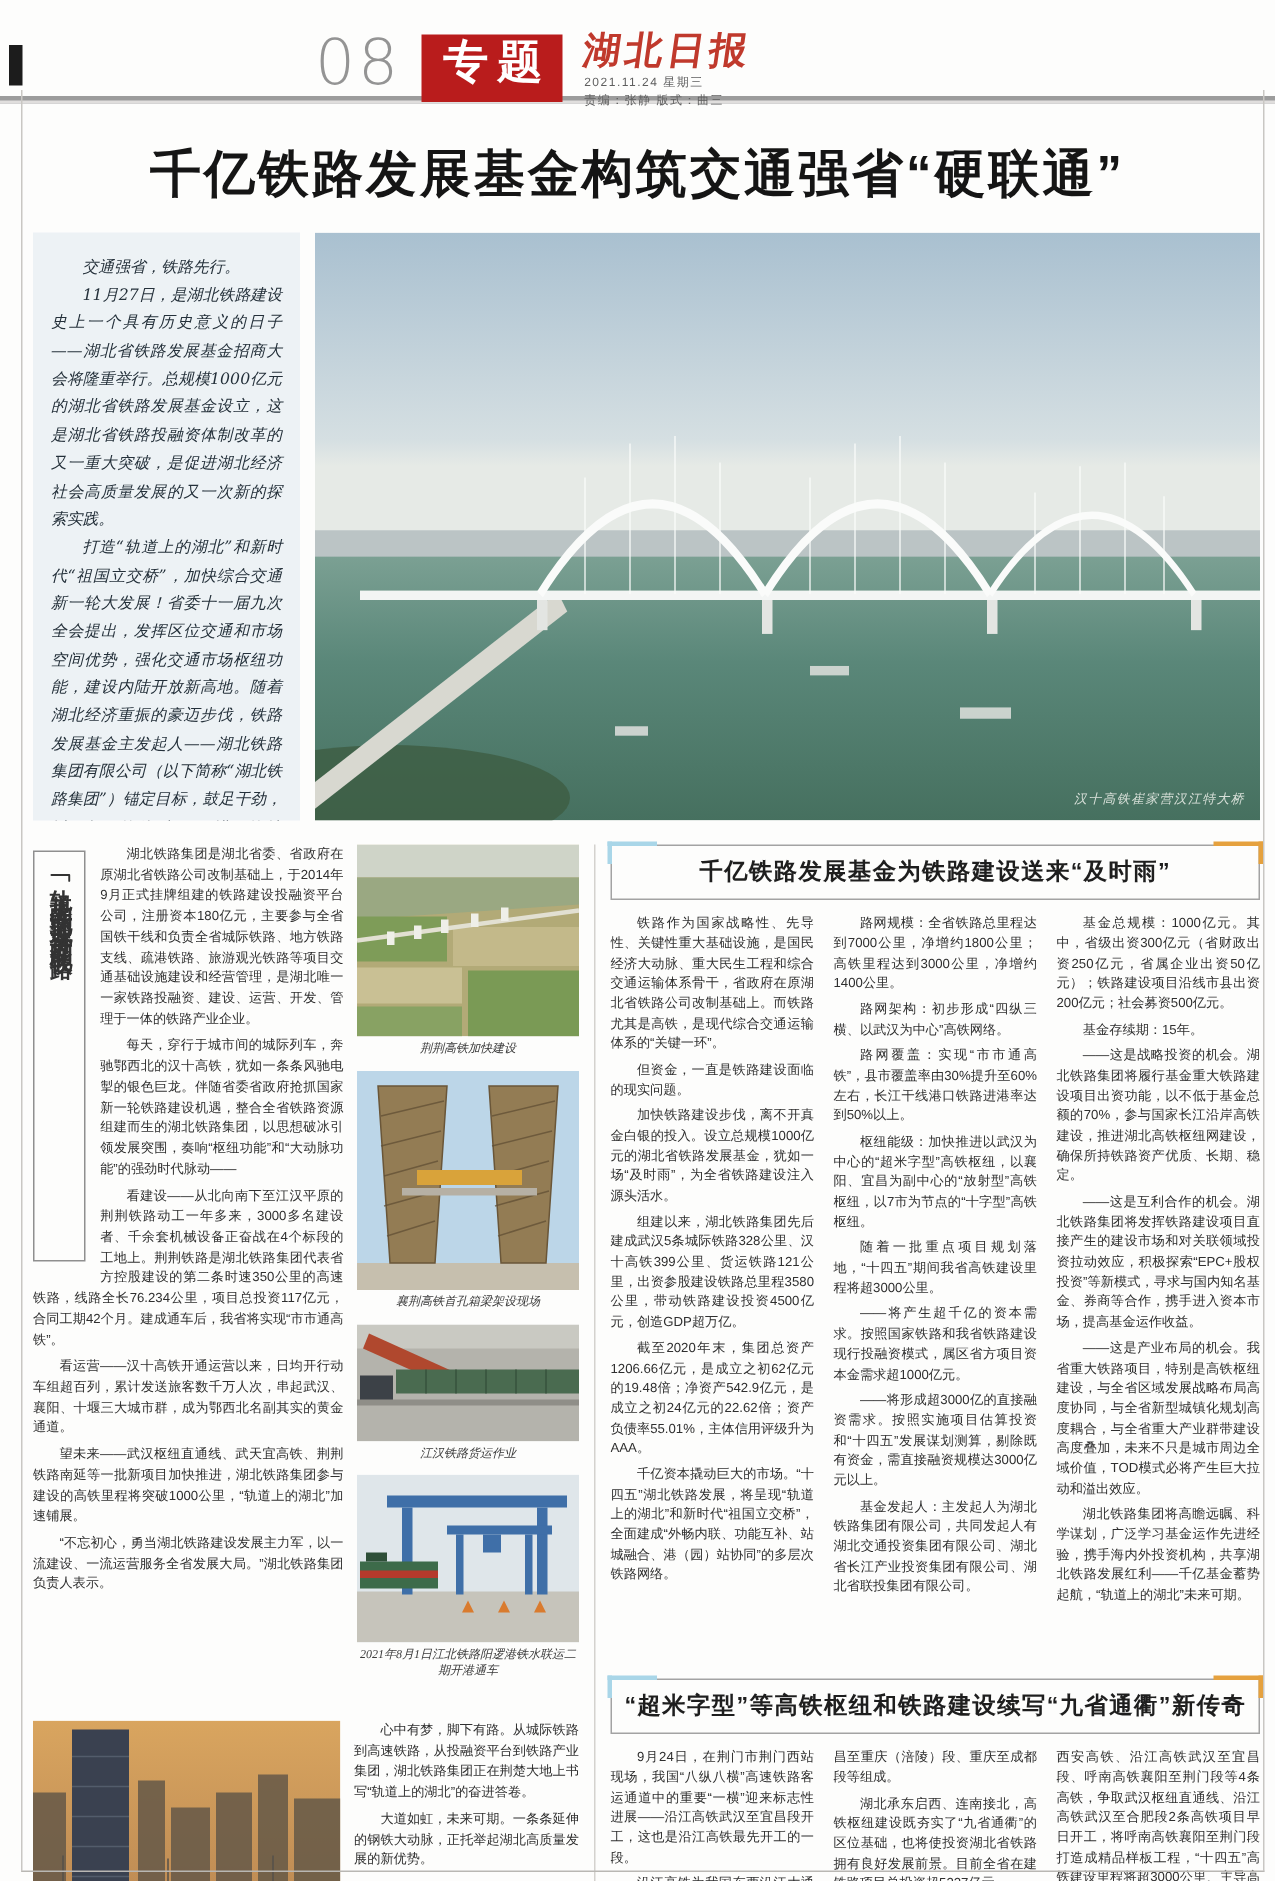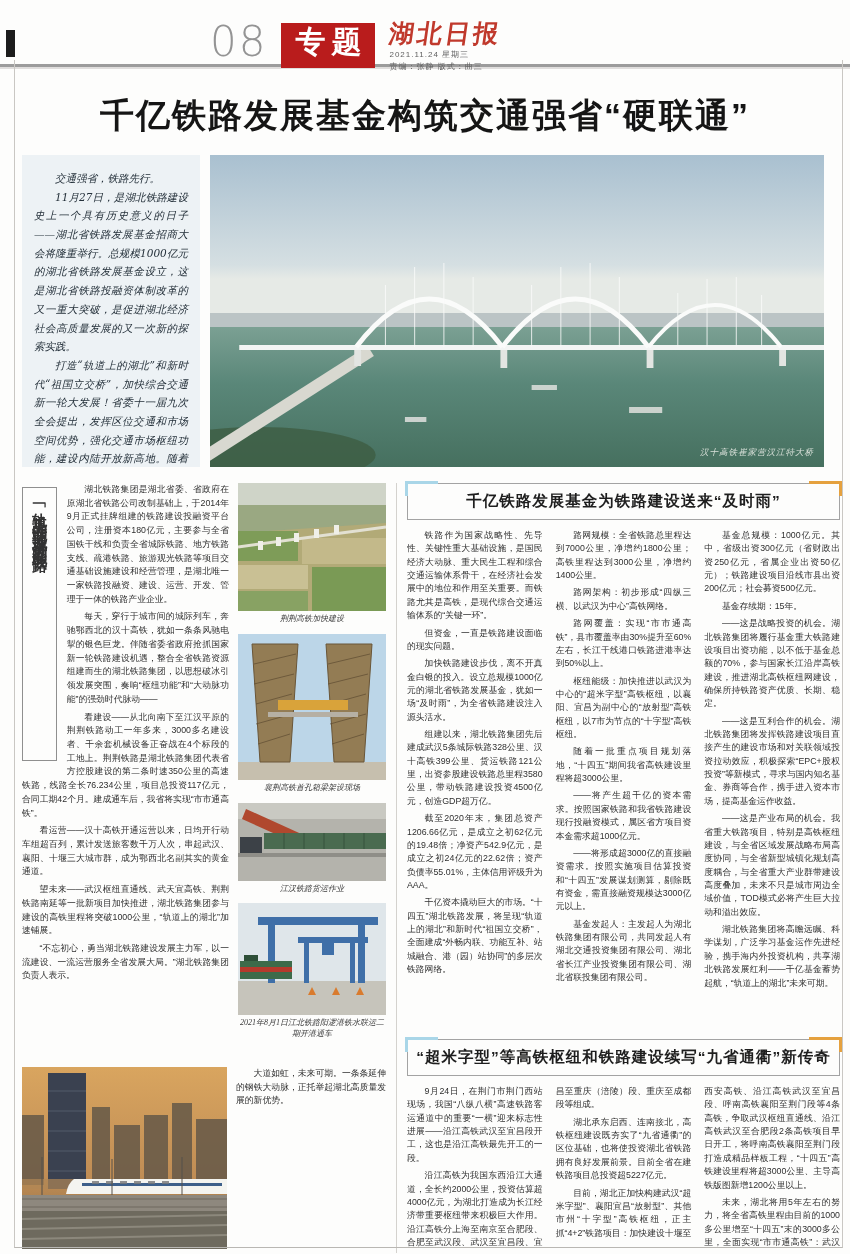--- a/index.html
+++ b/index.html
@@ -17,21 +17,21 @@
   .masthead-block{padding-top:0;}
   .masthead{color:#c0392c;font-family:"DejaVu Serif",serif;font-weight:bold;font-size:25px;
             line-height:24px;transform:skewX(-8deg);letter-spacing:3px;}
   .date-line{font-size:8px;color:#5f5f5f;margin-top:3px;letter-spacing:1px;}
   .credits-line{font-size:8px;color:#5f5f5f;margin-top:1px;letter-spacing:1px;}
   .double-rule{height:3px;background:#9c9c9c;border-bottom:2px solid #e0dedd;margin-top:4px;}
   
   h1.main-headline{margin:24px 20px 16px;text-align:center;font-size:34px;letter-spacing:2px;
                    font-weight:800;color:#151515;}
   
-  .top-row{display:flex;gap:10px;margin:0 26px 0 22px;height:312px;}
+  .top-row{display:flex;gap:10px;margin:0 10px 0 22px;height:392px;}
   .intro-box{width:178px;background:#edf2f5;padding:14px 12px;box-sizing:border-box;overflow:hidden;}
   .intro-box p{font-family:"DejaVu Serif",serif;font-style:italic;font-size:10.5px;line-height:1.78;
                margin:0;text-indent:2em;text-align:justify;color:#24303a;}
   .main-photo{position:relative;flex:1;margin:0;overflow:hidden;}
   .main-photo svg{display:block;width:100%;height:100%;}
   .photo-caption-overlay{position:absolute;right:10px;bottom:8px;color:#e8ece6;font-size:8.5px;
                font-family:Liberation Mono, monospace;letter-spacing:1px;opacity:.9;}
   
   .content-row{display:flex;gap:10px;margin:16px 10px 0 22px;}
   .left-col{width:364px;}
@@ -283,32 +283,33 @@
             <g stroke="#55504a" stroke-width="1">
                 <path d="M20,128 L20,90 M90,128 L90,92 M160,128 L160,90"></path>
               </g>
             <rect y="144" width="205" height="38" fill="#6e6a5e"></rect>
             <g stroke="#8c887c" stroke-width="2">
                 <path d="M0,152 L205,148 M0,162 L205,158 M0,172 L205,168"></path>
               </g>
           </svg>
         </figure>
         <div class="body-text">
+            <p>心中有梦，脚下有路。从城际铁路到高速铁路，从投融资平台到铁路产业集团，湖北铁路集团正在荆楚大地上书写“轨道上的湖北”的奋进答卷。</p>
             <p>大道如虹，未来可期。一条条延伸的钢铁大动脉，正托举起湖北高质量发展的新优势。</p>
           </div>
       </div>
     </div>
 
     <div class="right-col">
       <section>
         <div class="sec-head">
           <span class="ht">千亿铁路发展基金为铁路建设送来“及时雨”</span>
         </div>
         <div class="cols3 fund-cols">
-            <p>铁路作为国家战略性、先导性、关键性重大基础设施，是国民经济大动脉、重大民生工程和综合交通运输体系骨干，在经济社会发展中的地位和作用至关重要。而铁路尤其是高铁，是现代综合交通运输体系的“关键一环”。</p>
+            <p>铁路作为国家战略性、先导性、关键性重大基础设施，是国民经济大动脉、重大民生工程和综合交通运输体系骨干，省政府在原湖北省铁路公司改制基础上。而铁路尤其是高铁，是现代综合交通运输体系的“关键一环”。</p>
             <p>但资金，一直是铁路建设面临的现实问题。</p>
             <p>加快铁路建设步伐，离不开真金白银的投入。设立总规模1000亿元的湖北省铁路发展基金，犹如一场“及时雨”，为全省铁路建设注入源头活水。</p>
             <p>组建以来，湖北铁路集团先后建成武汉5条城际铁路328公里、汉十高铁399公里、货运铁路121公里，出资参股建设铁路总里程3580公里，带动铁路建设投资4500亿元，创造GDP超万亿。</p>
             <p>截至2020年末，集团总资产1206.66亿元，是成立之初62亿元的19.48倍；净资产542.9亿元，是成立之初24亿元的22.62倍；资产负债率55.01%，主体信用评级升为AAA。</p>
             <p>千亿资本撬动巨大的市场。“十四五”湖北铁路发展，将呈现“轨道上的湖北”和新时代“祖国立交桥”，全面建成“外畅内联、功能互补、站城融合、港（园）站协同”的多层次铁路网络。</p>
             <p>路网规模：全省铁路总里程达到7000公里，净增约1800公里；高铁里程达到3000公里，净增约1400公里。</p>
             <p>路网架构：初步形成“四纵三横、以武汉为中心”高铁网络。</p>
             <p>路网覆盖：实现“市市通高铁”，县市覆盖率由30%提升至60%左右，长江干线港口铁路进港率达到50%以上。</p>
             <p>枢纽能级：加快推进以武汉为中心的“超米字型”高铁枢纽，以襄阳、宜昌为副中心的“放射型”高铁枢纽，以7市为节点的“十字型”高铁枢纽。</p>
             <p>随着一批重点项目规划落地，“十四五”期间我省高铁建设里程将超3000公里。</p>

